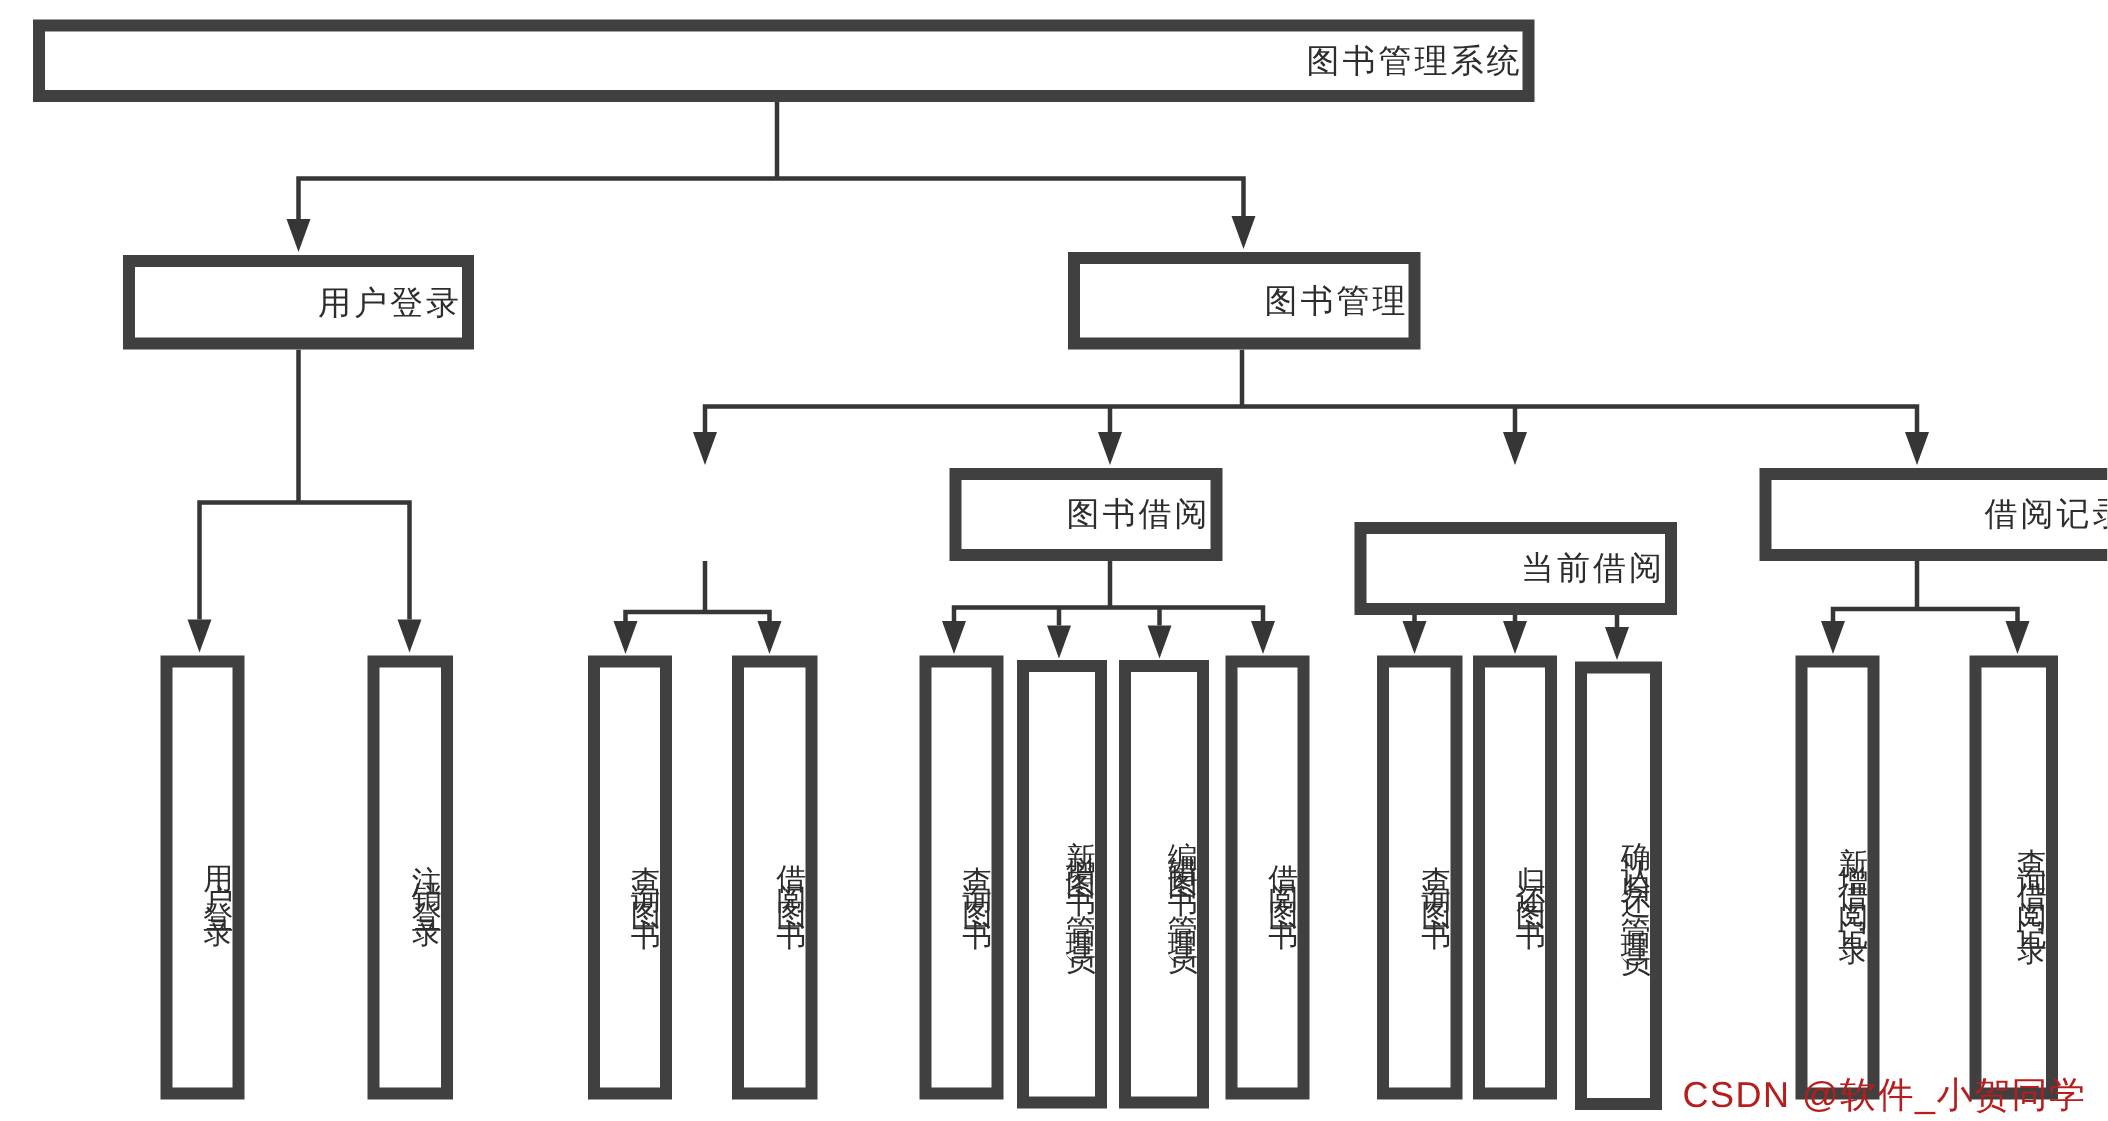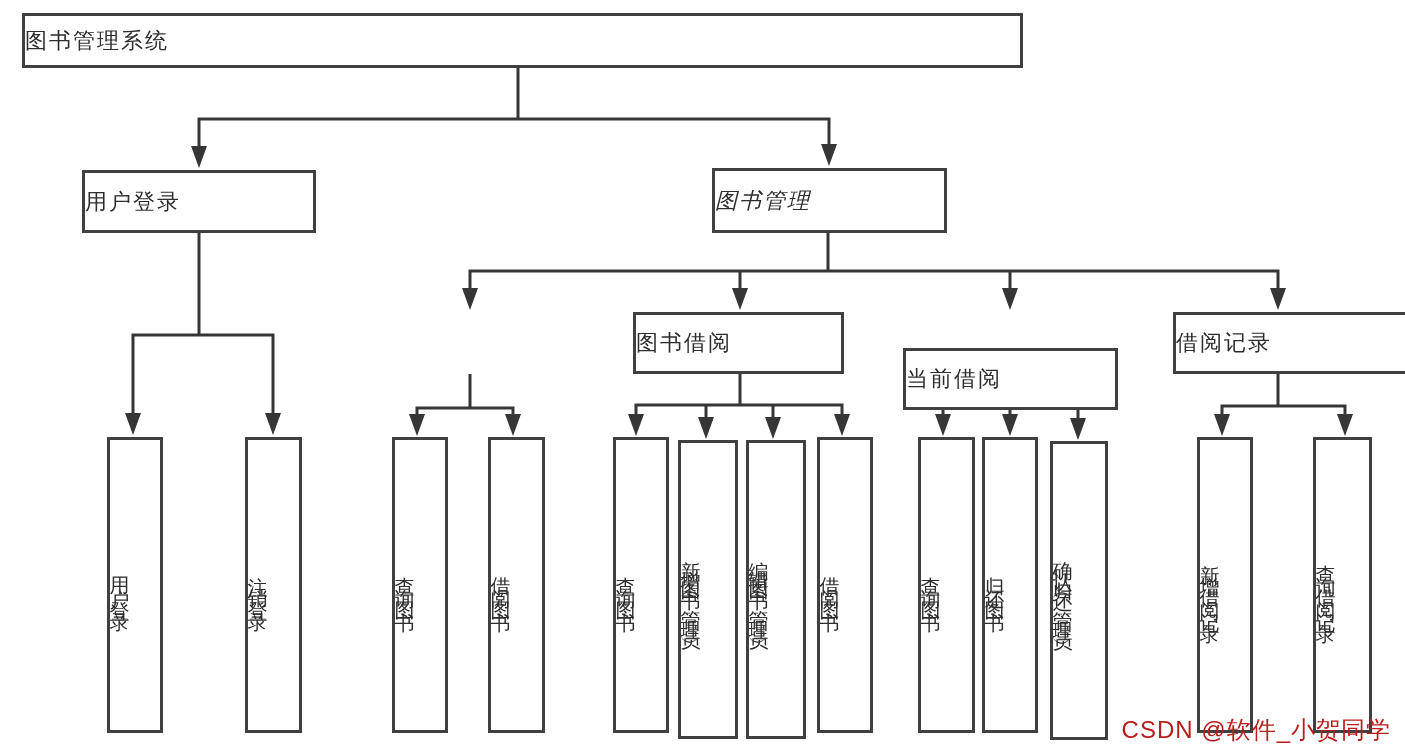--- a/index.html
+++ b/index.html
@@ -7,25 +7,25 @@
     position: relative;
     width: 1405px;
     height: 747px;
     background: #ffffff;
     font-family: "Liberation Sans", sans-serif;
     overflow: hidden;
   }
   .box {
     position: absolute;
     box-sizing: border-box;
-    border: 3px solid #404040;
+    border: 8px solid #404040;
     background: #ffffff;
     display: flex;
     align-items: center;
-    justify-content: flex-start;
+    justify-content: flex-end;
     color: #2d2d2d;
   }
   .hbox { font-size: 22px; letter-spacing: 2px; white-space: nowrap; }
   .vbox span {
     writing-mode: vertical-rl;
     font-size: 20px;
     letter-spacing: 12px;
     line-height: 1;
     white-space: nowrap;
   }
@@ -86,25 +86,25 @@
     </g>
   </svg>
 
   <div class="box hbox" style="left:22px; top:13px; width:1001px; height:55px;">
     <span>图书管理系统</span>
   </div>
 
   <div class="box hbox" style="left:82px; top:170px; width:234px; height:63px;">
     <span>用户登录</span>
   </div>
-  <div class="box hbox" style="left:712px; top:168px; width:235px; height:65px;font-style:italic;">
+  <div class="box hbox" style="left:712px; top:168px; width:235px; height:65px;">
     <span>图书管理</span>
   </div>
 
-  <div class="box hbox" style="left:633px; top:312px; width:211px; height:62px;">
+  <div class="box hbox" style="left:633px; top:312px; width:182px; height:62px;">
     <span>图书借阅</span>
   </div>
   <div class="box hbox" style="left:903px; top:312px; width:215px; height:62px;margin-top:36px;">
     <span>当前借阅</span>
   </div>
   <div class="box hbox" style="left:1173px; top:312px; width:254px; height:62px;font-family:Liberation Serif, serif;">
     <span>借阅记录</span>
   </div>
 
   <div class="box vbox" style="left:107px; top:437px; width:56px; height:296px;">

